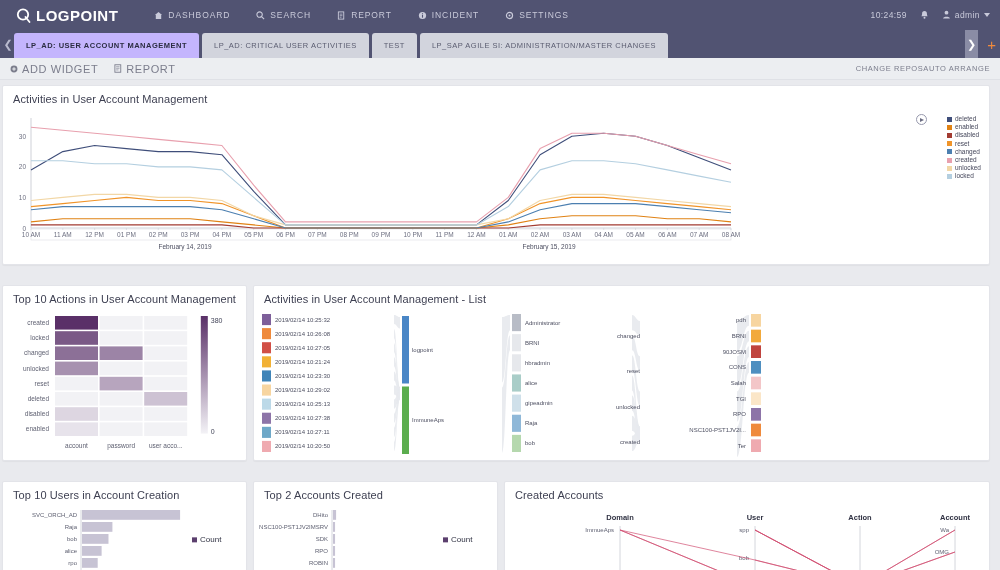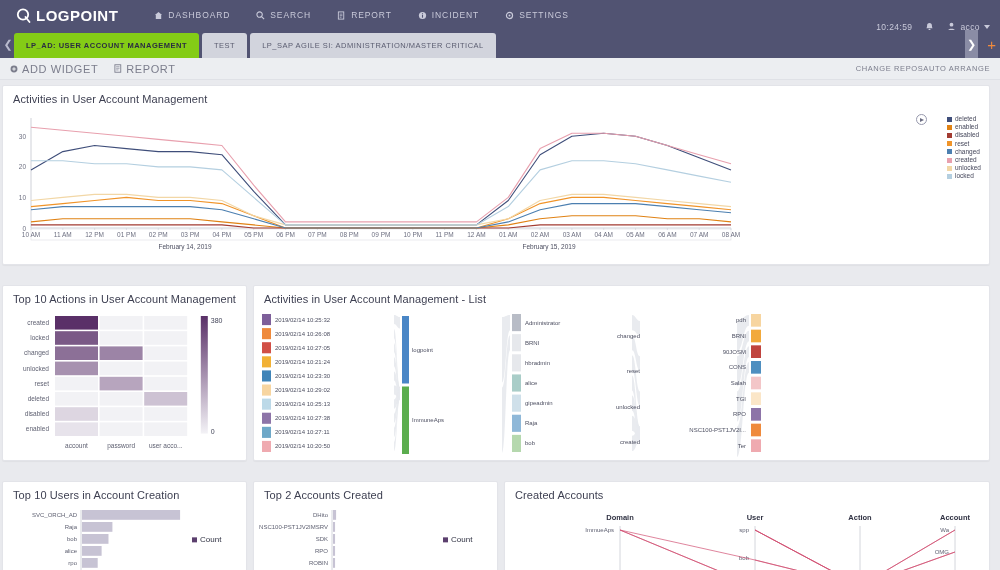--- a/index.html
+++ b/index.html
@@ -23,21 +23,21 @@
   }
   .brand-mark { width: 15px; height: 15px; position: relative; }
   .navitems { display: flex; align-items: center; margin-left: 36px; gap: 26px; }
   .navitem {
     display: flex; align-items: center; gap: 5px;
     font-size: 8.5px; letter-spacing: .9px; color: #c9cada;
     cursor: pointer;
   }
   .navitem svg { display: block; }
   .nav-right {
-    position: absolute; right: 10px; top: 12px; height: 30px;
+    position: absolute; right: 10px; top: 0; height: 30px;
     display: flex; align-items: center; gap: 13px;
     font-size: 8.5px; color: #c9cada; letter-spacing: .4px;
   }
   .nav-right .cell { display: flex; align-items: center; gap: 4px; cursor: pointer; }
   .caret { width: 0; height: 0; border-left: 3px solid transparent; border-right: 3px solid transparent; border-top: 4px solid #c9cada; }
 
   
   .tabbar {
     height: 28px; background: #515372;
     display: flex; align-items: stretch; position: relative;
@@ -50,21 +50,21 @@
   }
   .tab-arrow.right { left: auto; right: 22px; background: #8a8ca5; color:#fff; width:13px; }
   .tabs { display: flex; align-items: stretch; gap: 3px; overflow: hidden; flex: 1; }
   .tab {
     background: #d2d4dd; color: #5a5c70;
     font-size: 7.5px; letter-spacing: .5px;
     display: flex; align-items: center; justify-content: center;
     padding: 0 12px; border-radius: 3px 3px 0 0;
     margin-top: 3px; white-space: nowrap; cursor: pointer;
   }
-  .tab.active { background: #84cc16; color: #2b2d42; font-weight: bold; }
+  .tab.active { background: #c4b5fd; color: #2b2d42; font-weight: bold; }
   .plus-btn {
     position: absolute; right: 4px; top: 0; bottom: 0;
     display: flex; align-items: center; color: #f08a3c; font-size: 15px;
     cursor: pointer;
   }
 
   
   .toolbar {
     height: 22px; background: #eceef1;
     display: flex; align-items: center; position: relative;
@@ -188,32 +188,33 @@
           <circle cx="5" cy="8.6" r="1.1" fill="#c9cada"></circle>
         </svg>
     </span>
     <span class="cell">
       <span>
         <svg width="9" height="9" viewBox="0 0 10 10">
             <circle cx="5" cy="3" r="2.1" fill="#c9cada"></circle>
             <path d="M1.2 9.5 C1.2 6.8 8.8 6.8 8.8 9.5 Z" fill="#c9cada"></path>
           </svg>
       </span>
-      <span>acco</span>
+      <span>admin</span>
       <span class="caret"></span>
     </span>
   </div>
 </div>
 
 <div class="tabbar">
   <div class="tab-arrow">❮</div>
   <div class="tabs">
     <div class="tab active">LP_AD: USER ACCOUNT MANAGEMENT</div>
+    <div class="tab">LP_AD: CRITICAL USER ACTIVITIES</div>
     <div class="tab">TEST</div>
-    <div class="tab">LP_SAP AGILE SI: ADMINISTRATION/MASTER CRITICAL</div>
+    <div class="tab">LP_SAP AGILE SI: ADMINISTRATION/MASTER CHANGES</div>
 
   </div>
   <div class="tab-arrow right">❯</div>
   <div class="plus-btn">+</div>
 </div>
 
 <div class="toolbar">
   <div class="tb-left">
     <div class="tb-item">
       <span>

